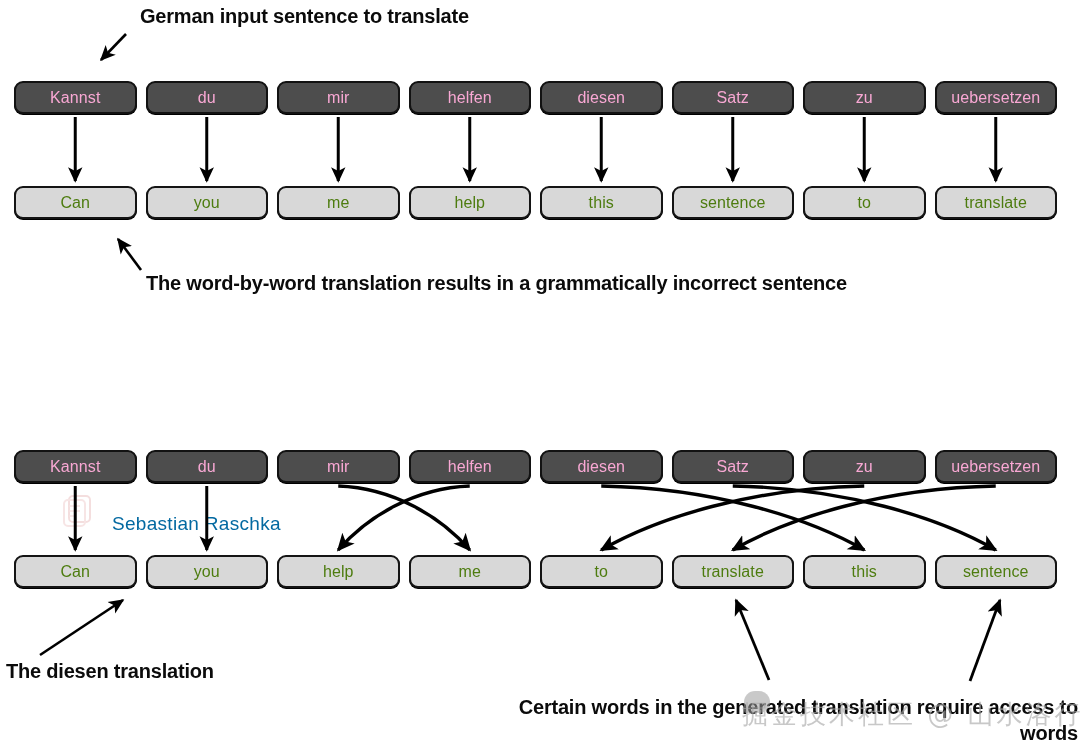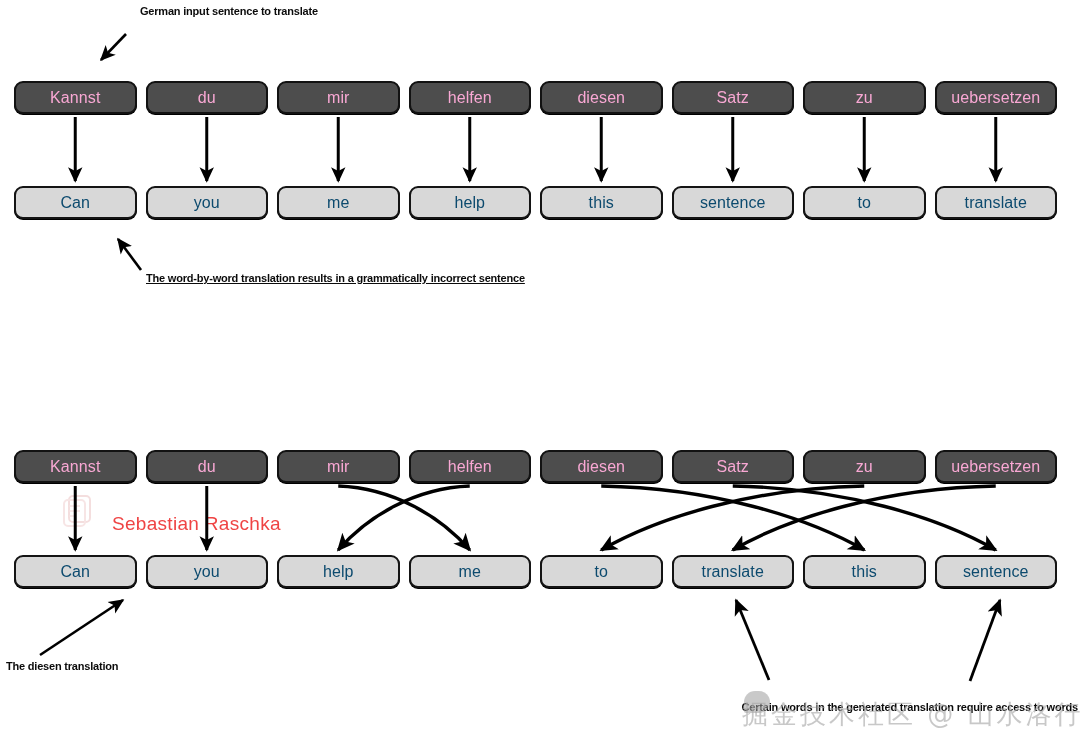--- a/index.html
+++ b/index.html
@@ -38,42 +38,42 @@
     overflow: hidden;
   }
   .token.src {
     background: #4d4d4d;
     color: #f9a8d4;
     border: 2px solid #121212;
     box-shadow: 0 1px 0 #000;
   }
   .token.tgt {
     background: #d8d8d8;
-    color: #0c4a6e;
+    color: #4d7c0f;
     border: 2px solid #141414;
     box-shadow: 0 1px 0 #000;
   }
   .caption {
     position: absolute;
     font-weight: bold;
-    font-size: 11px;
+    font-size: 20px;
     color: #0b0b0b;
     white-space: nowrap;
     letter-spacing: -0.2px;
   }
   .caption.center {
     text-align: right;
     white-space: normal;
   }
   .wm-name {
     position: absolute;
     left: 112px;
     top: 513px;
     font-size: 19px;
-    color: #ef4444;
+    color: #0369a1;
     letter-spacing: .3px;
     font-weight: 400;
   }
   .wm-logo {
     position: absolute;
     left: 60px;
     top: 492px;
     width: 40px;
     height: 40px;
     opacity: .45;
@@ -121,21 +121,21 @@
       <div class="token tgt" style="left: 14px; top: 186px; width: 122.5px;">Can</div>
       <div class="token tgt" style="left: 145.5px; top: 186px; width: 122.5px;">you</div>
       <div class="token tgt" style="left: 277px; top: 186px; width: 122.5px;">me</div>
       <div class="token tgt" style="left: 408.5px; top: 186px; width: 122.5px;">help</div>
       <div class="token tgt" style="left: 540px; top: 186px; width: 122.5px;">this</div>
       <div class="token tgt" style="left: 671.5px; top: 186px; width: 122.5px;">sentence</div>
       <div class="token tgt" style="left: 803px; top: 186px; width: 122.5px;">to</div>
       <div class="token tgt" style="left: 934.5px; top: 186px; width: 122.5px;">translate</div>
     </div>
 
-  <div class="caption" style="left:146px; top:272px;text-decoration:underline;">The word-by-word translation results in a grammatically incorrect sentence</div>
+  <div class="caption" style="left:146px; top:272px;">The word-by-word translation results in a grammatically incorrect sentence</div>
 
   <div id="bot-src-row">
       <div class="token src" style="left: 14px; top: 450px; width: 122.5px;">Kannst</div>
       <div class="token src" style="left: 145.5px; top: 450px; width: 122.5px;">du</div>
       <div class="token src" style="left: 277px; top: 450px; width: 122.5px;">mir</div>
       <div class="token src" style="left: 408.5px; top: 450px; width: 122.5px;">helfen</div>
       <div class="token src" style="left: 540px; top: 450px; width: 122.5px;">diesen</div>
       <div class="token src" style="left: 671.5px; top: 450px; width: 122.5px;">Satz</div>
       <div class="token src" style="left: 803px; top: 450px; width: 122.5px;">zu</div>
       <div class="token src" style="left: 934.5px; top: 450px; width: 122.5px;">uebersetzen</div>

